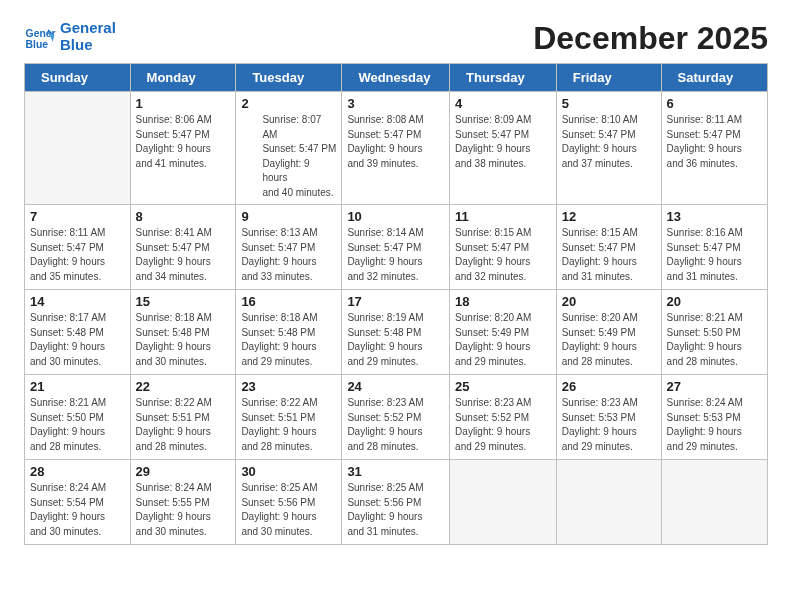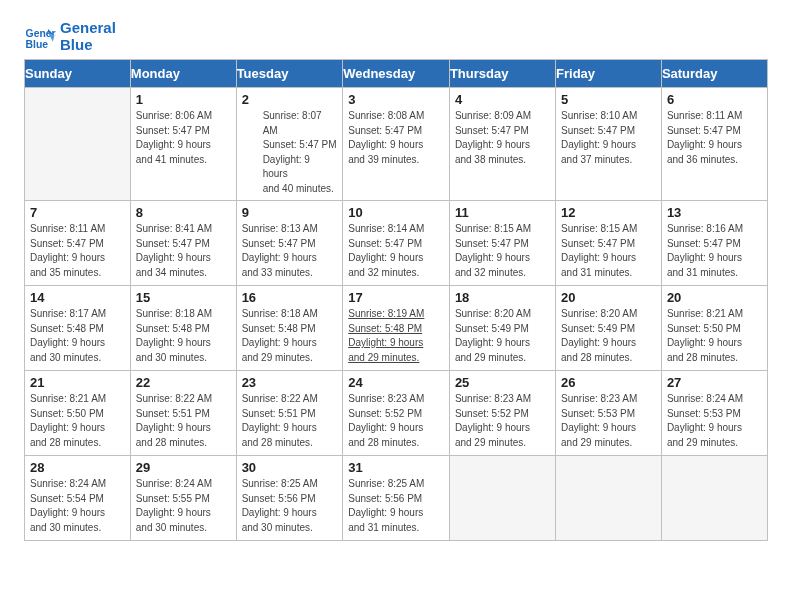--- a/index.html
+++ b/index.html
@@ -40,21 +40,21 @@
     .calendar {
       width: 100%;
       border-collapse: collapse;
       margin-top: 6px;
     }
     .calendar th {
       background: #2a6db5;
       color: #fff;
       font-size: 13px;
       font-weight: bold;
-      padding: 6px 0;
+      padding: 6px 16px;
       text-align: left;
       border: 1px solid #c0c0c0;
     }
     .calendar td {
       border: 1px solid #c0c0c0;
       vertical-align: top;
       padding: 4px 5px;
       font-size: 10.5px;
       color: #333;
       width: 108px;
@@ -87,20 +87,21 @@
       <text x="2" y="34" font-size="13" font-weight="bold" fill="#1a6abf" font-family="Arial">Blue</text>
       <polygon points="30,10 38,18 30,14" fill="#1a6abf"></polygon>
       <polygon points="30,14 38,18 36,26" fill="#4a9de0"></polygon>
     </svg>
     <div style="display:flex;flex-direction:column;line-height:1.1;">
       <span style="font-size:15px;font-weight:bold;color:#1a6abf;">General</span>
       <span style="font-size:15px;font-weight:bold;color:#1a6abf;">Blue</span>
     </div>
   </div>
   <div class="title-area">
+    <div class="cal-title">December 2025</div>
   </div>
 </div>
 
 <table class="calendar">
   <thead>
     <tr>
     <th>Sunday</th>
         <th>Monday</th>
         <th>Tuesday</th>
         <th>Wednesday</th>
@@ -223,21 +224,21 @@
         </td>
         <td>
           <div class="day-num">16</div>
           <div class="day-info" style="white-space: pre-line;">Sunrise: 8:18 AM
 Sunset: 5:48 PM
 Daylight: 9 hours
 and 29 minutes.</div>
         </td>
         <td>
           <div class="day-num">17</div>
-          <div class="day-info" style="white-space: pre-line; text-decoration: underline;">Sunrise: 8:19 AM
+          <div class="day-info" style="white-space: pre-line;">Sunrise: 8:19 AM
 Sunset: 5:48 PM
 Daylight: 9 hours
 and 29 minutes.</div>
         </td>
         <td>
           <div class="day-num">18</div>
           <div class="day-info" style="white-space: pre-line;">Sunrise: 8:20 AM
 Sunset: 5:49 PM
 Daylight: 9 hours
 and 29 minutes.</div>

